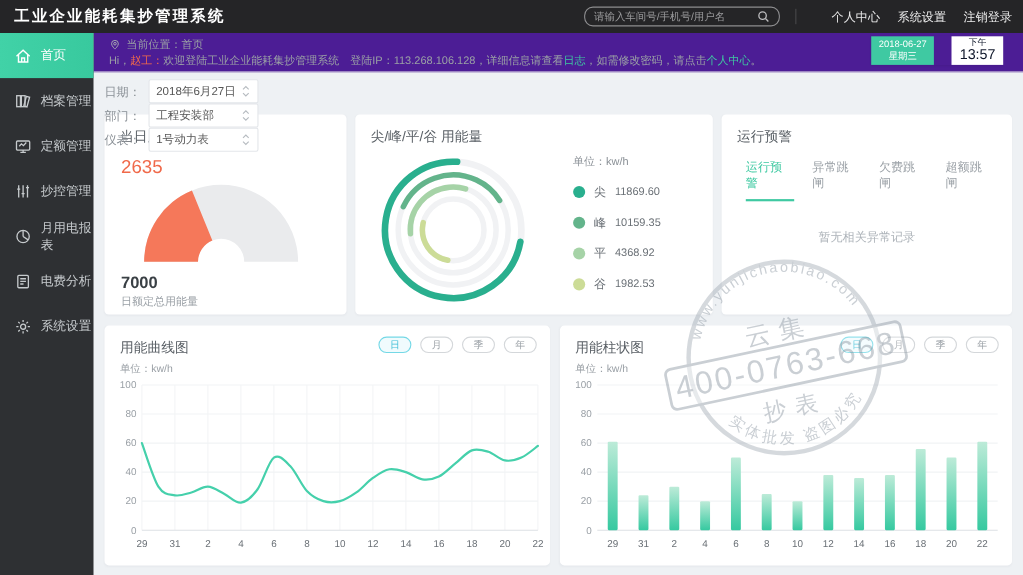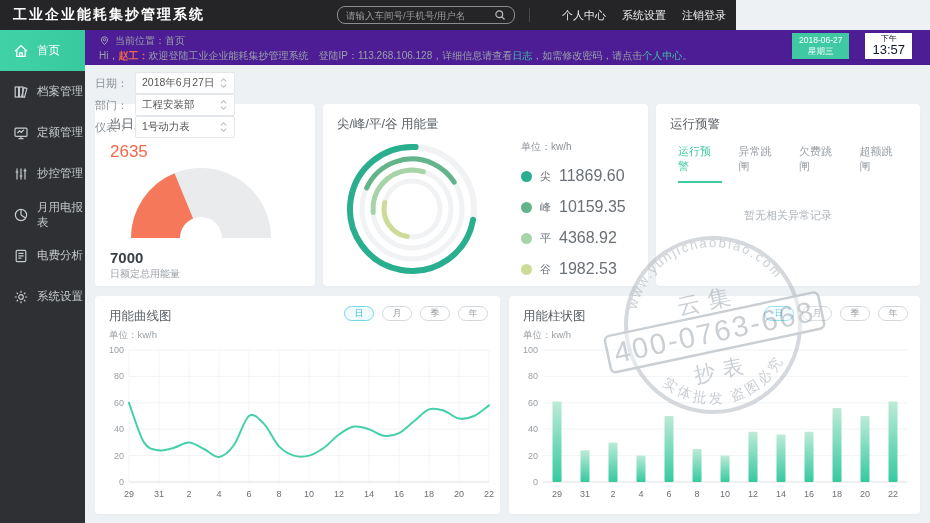--- a/index.html
+++ b/index.html
@@ -1,42 +1,42 @@
 <!DOCTYPE html>
 <html><head>
 <meta charset="utf-8">
 <style>
   * { margin:0; padding:0; box-sizing:border-box; }
   html,body { width:930px; height:523px; overflow:hidden; }
   body { position:relative; background:#eef1f4; font-family:"Liberation Sans","DejaVu Sans",sans-serif; }
   svg text { font-family:"Liberation Sans","DejaVu Sans",sans-serif; }
 
   
-  .hdr { position:absolute; left:0; top:0; width:736px; height:30px; background:#252527; display:flex; align-items:center; z-index:20; }
+  .hdr { position:absolute; left:0; top:0; width:930px; height:30px; background:#252527; display:flex; align-items:center; z-index:20; }
   .hdr-title { color:#fff; font-size:14px; font-weight:bold; letter-spacing:2px; padding-left:13px; }
   .hdr-right { position:absolute; right:10px; top:0; height:30px; display:flex; align-items:center; }
   .searchbox { display:flex; align-items:center; width:178px; height:18px; border:1px solid #8d8d8f; border-radius:8px; padding:0 8px; }
   .searchbox input { flex:1; background:transparent; border:none; outline:none; color:#ddd; font-size:9.5px; font-family:inherit; }
   .searchbox input::placeholder { color:#9b9b9d; }
   .hdr-links { display:flex; align-items:center; margin-left:14px; padding-left:16px; border-left:1px solid #48484a; height:14px; }
   .hdr-links a { color:#ececec; font-size:11px; text-decoration:none; margin-left:16px; cursor:pointer; }
 
   
   .sidebar { position:absolute; left:0; top:30px; width:85px; height:493px; background:#2e3033; z-index:15; }
   .side-item { display:flex; align-items:center; height:41px; padding-left:13px; color:#c6cacd; font-size:11.5px; cursor:pointer; }
   .side-item .ic { width:16px; height:16px; margin-right:8px; flex:0 0 16px; color:#c6cacd; }
   .side-item.active { background:linear-gradient(90deg,#41d2a7,#38c99e); color:#fff; }
   .side-item.active .ic { color:#fff; }
 
   
   .strip { position:absolute; left:85px; top:30px; width:845px; height:36px; background:#4c1d95; border-bottom:1px solid #eef0f2; padding:3px 0 0 14px; z-index:5; }
   .bc-line { display:flex; align-items:center; font-size:10px; color:#9aa0a5; height:15px; }
   .bc-line .ic { width:11px; height:11px; margin-right:5px; color:#a6abb0; }
   .welcome { font-size:10px; color:#9aa0a5; height:15px; line-height:15px; white-space:nowrap; }
-  .welcome .u { color:#f0694a;font-weight:bold; }
+  .welcome .u { color:#f0694a; }
   .welcome .g { color:#3fc9a2; cursor:pointer; }
 
   .dtw { position:absolute; right:18px; top:33px; display:flex; z-index:25; box-shadow:0 1px 2px rgba(0,0,0,.08);gap:16px; }
   .dtw-date { background:#3fc9a2; color:#fff; font-size:8.5px; line-height:11px; padding:2px 7px; text-align:center; }
   .dtw-time { background:#fff; color:#0f172a; padding:1px 7px; text-align:center; }
   .dtw-time .ap { font-size:8px; line-height:9px; }
   .dtw-time .tm { font-size:13px; line-height:14px; }
 
   
   .filters { position:absolute; left:95px; top:72px; display:flex; align-items:center; z-index:4;flex-direction:column; }
@@ -60,21 +60,21 @@
   .gauge-quota { position:absolute; left:15px; top:145px; font-size:15px; font-weight:bold; color:#3a4045; }
   .gauge-quota-label { position:absolute; left:15px; top:163px; font-size:10px; color:#9aa0a6; }
 
   
   #rings-svg { position:absolute; left:18px; top:34px; }
   .rings-legend { position:absolute; left:198px; top:36px; }
   .unit-lbl { font-size:10px; color:#8a9096; }
   .leg-row { display:flex; align-items:center; margin-top:13px; }
   .legend-dot { width:11px; height:11px; border-radius:50%; margin-right:8px; }
   .leg-name { font-size:11px; color:#6a7076; margin-right:8px; }
-  .leg-val { font-size:16px; color:#6a7076; }
+  .leg-val { font-size:10px; color:#6a7076; }
 
   
   .alert-tabs { position:absolute; left:22px; top:40px; display:flex; }
   .alert-tab { font-size:11px; color:#9aa0a6; margin-right:17px; padding-bottom:7px; cursor:pointer; }
   .alert-tab.active { color:#3fc9a2; border-bottom:2px solid #3fc9a2; }
   .alert-empty { position:absolute; left:0; top:104px; width:100%; text-align:center; font-size:11px; color:#aeb4ba; }
 
   
   .pills { position:absolute; top:10px; right:12px; display:flex; }
   .pill { width:30px; height:15px; border-radius:8px; border:1px solid #d4d7da; color:#9aa0a6; background:#fff; font-size:9px; display:flex; align-items:center; justify-content:center; margin-left:8px; cursor:pointer; }

